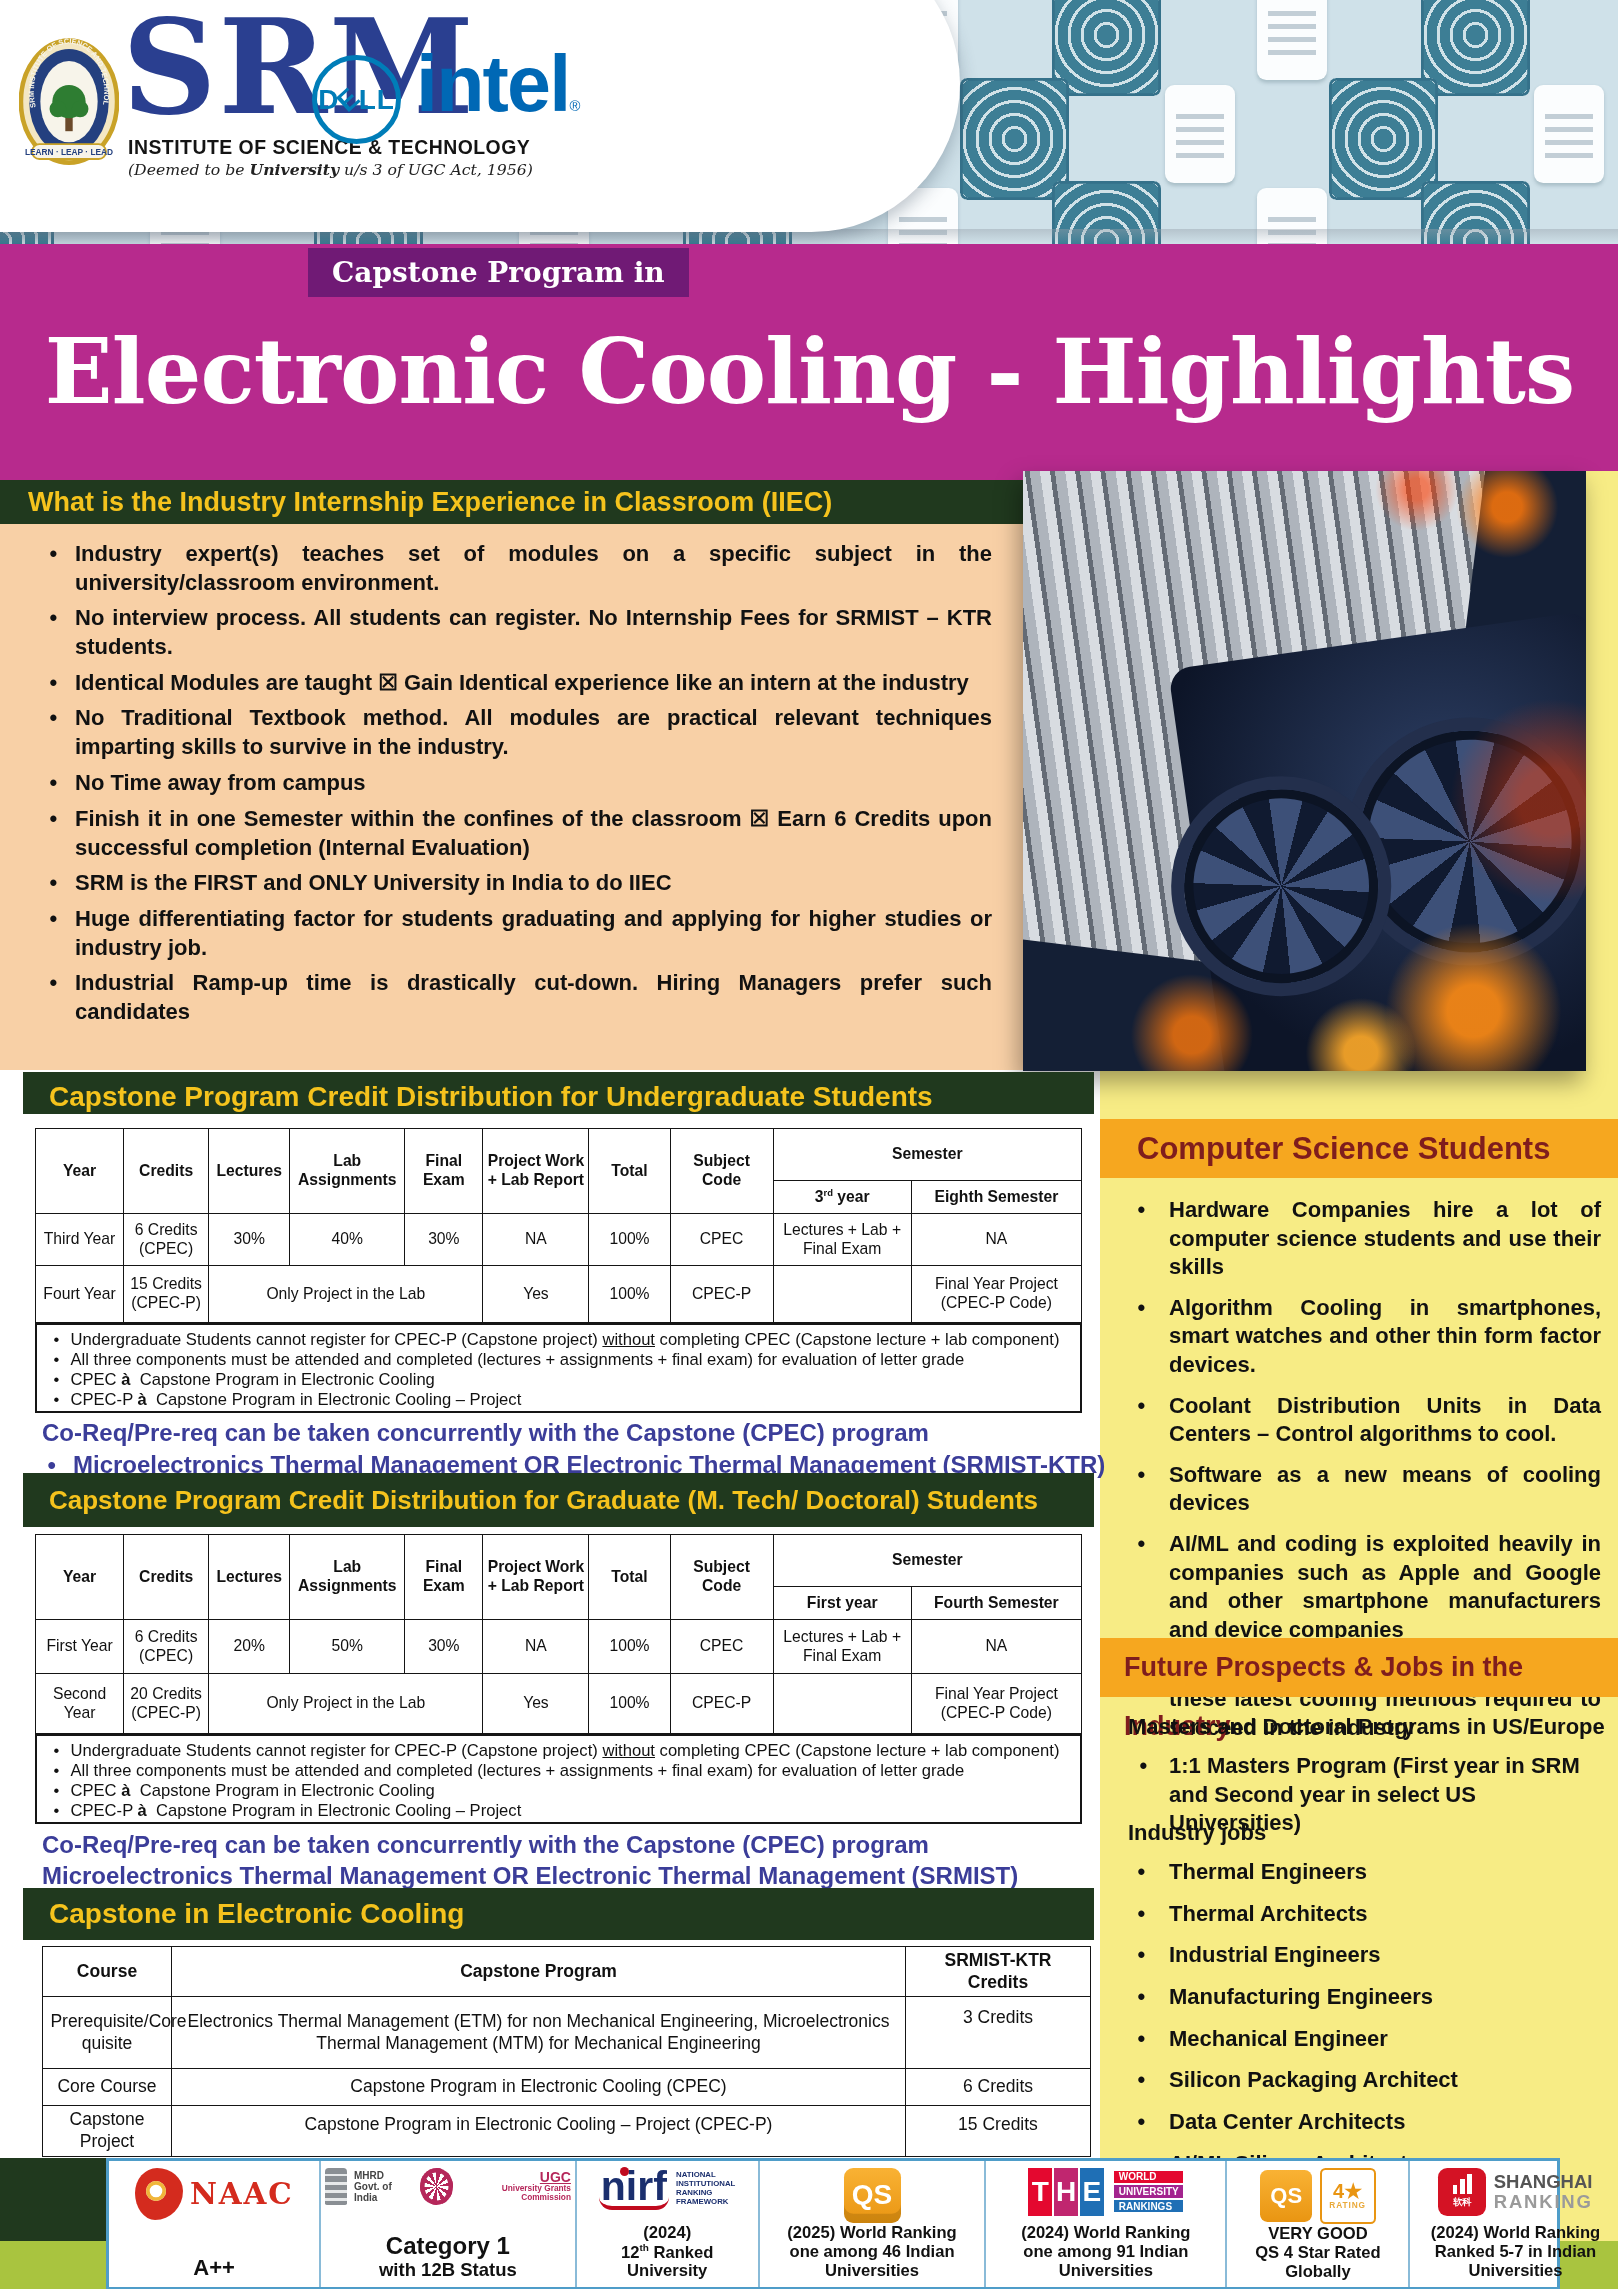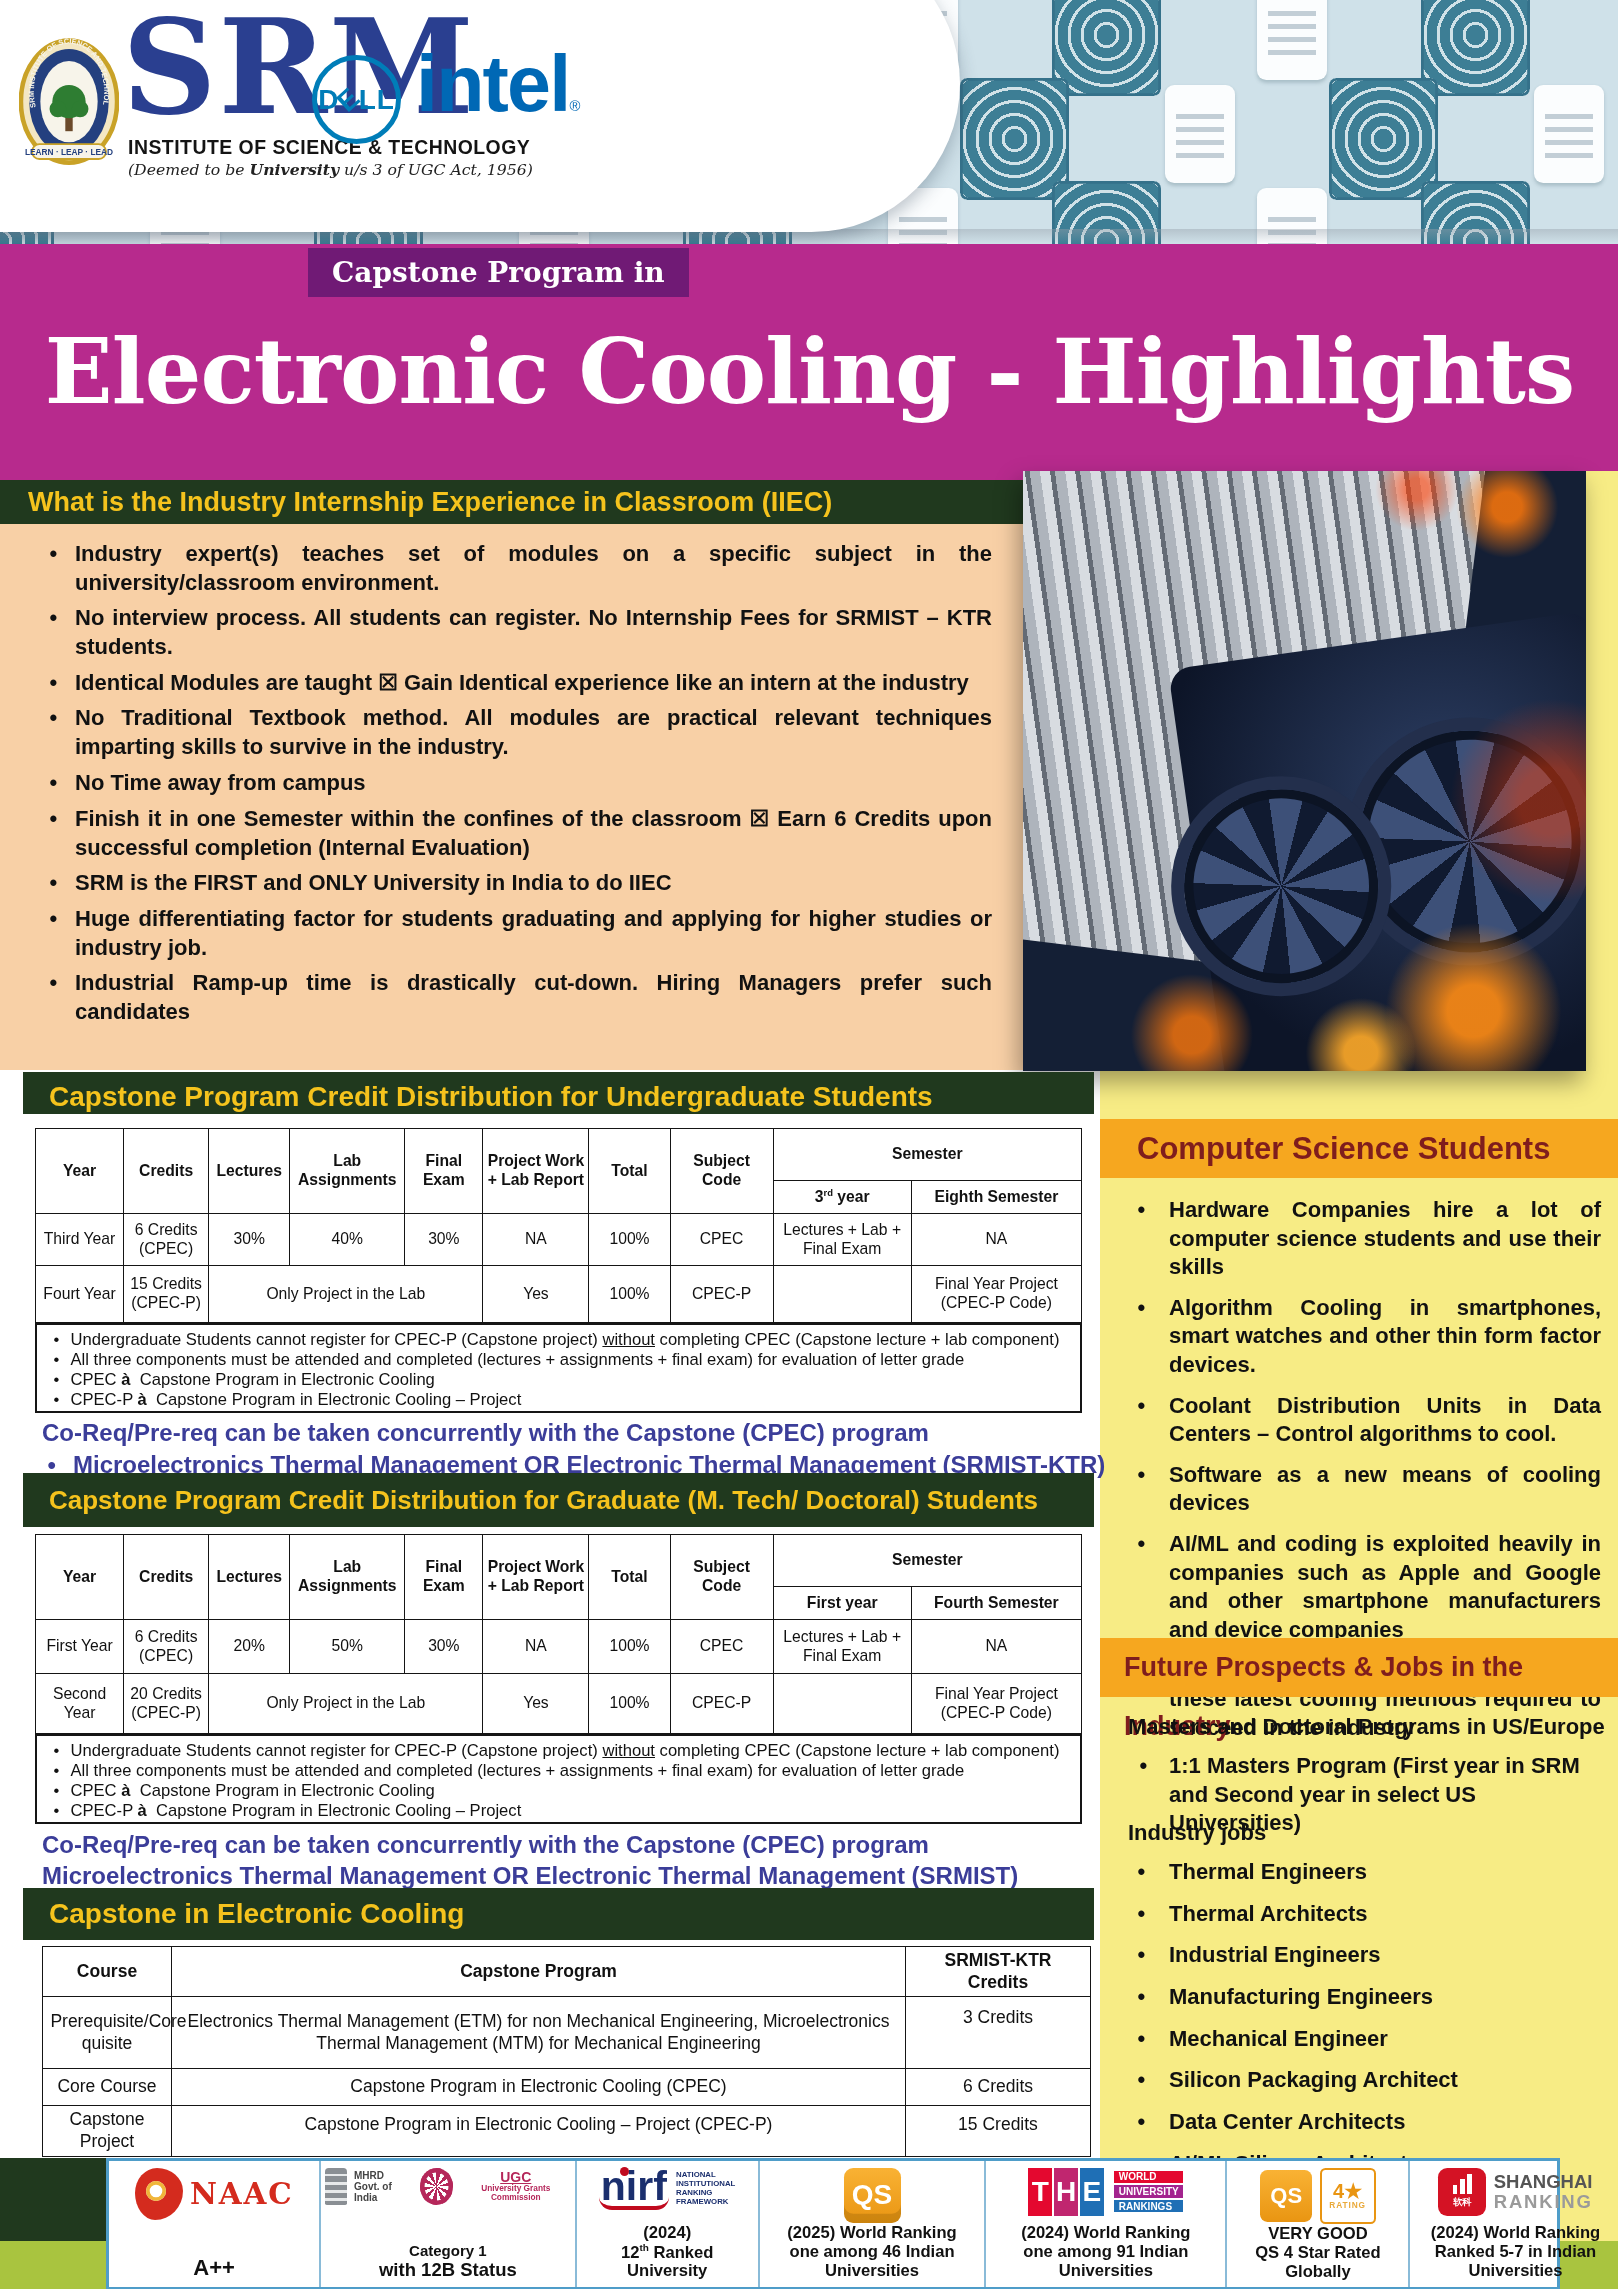--- a/index.html
+++ b/index.html
@@ -478,27 +478,27 @@
         <div class="naac-name">NAAC</div>
       </div>
       <div class="ftext" style="font-size:22px;">A++</div>
     </div>
 
     <div class="fcell fc-mhrd">
       <div class="flogo-row">
         <div class="emblem"></div>
         <div class="mini-label"><span>MHRD</span><br><span>Govt. of India</span></div>
         <div class="ugc-disc"></div>
-        <div style="text-align:center;">
+        <div style="text-align:right;">
           <div class="ugc-label">UGC</div>
           <div class="ugc-sub">University Grants Commission</div>
         </div>
       </div>
       <div class="ftext">
-        <div style="font-size:15px;margin-top:17px;">Category 1</div>
+        <div style="font-size:24px;margin-top:17px;">Category 1</div>
         <div style="font-size:18.5px;">with 12B Status</div>
       </div>
     </div>
 
     <div class="fcell fc-nirf">
       <div class="flogo-row">
         <div class="nirf-logo"><span>nirf</span><span class="nirf-dot"></span></div>
         <div class="nirf-side">
           <div>NATIONAL</div>
           <div>INSTITUTIONAL</div>

